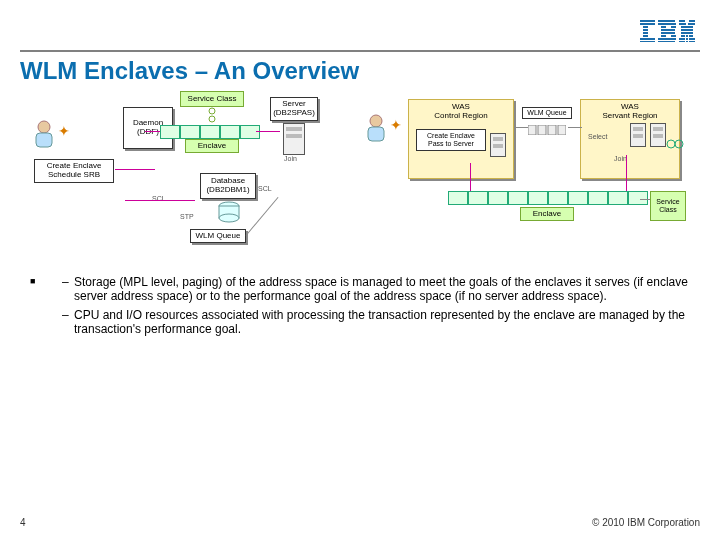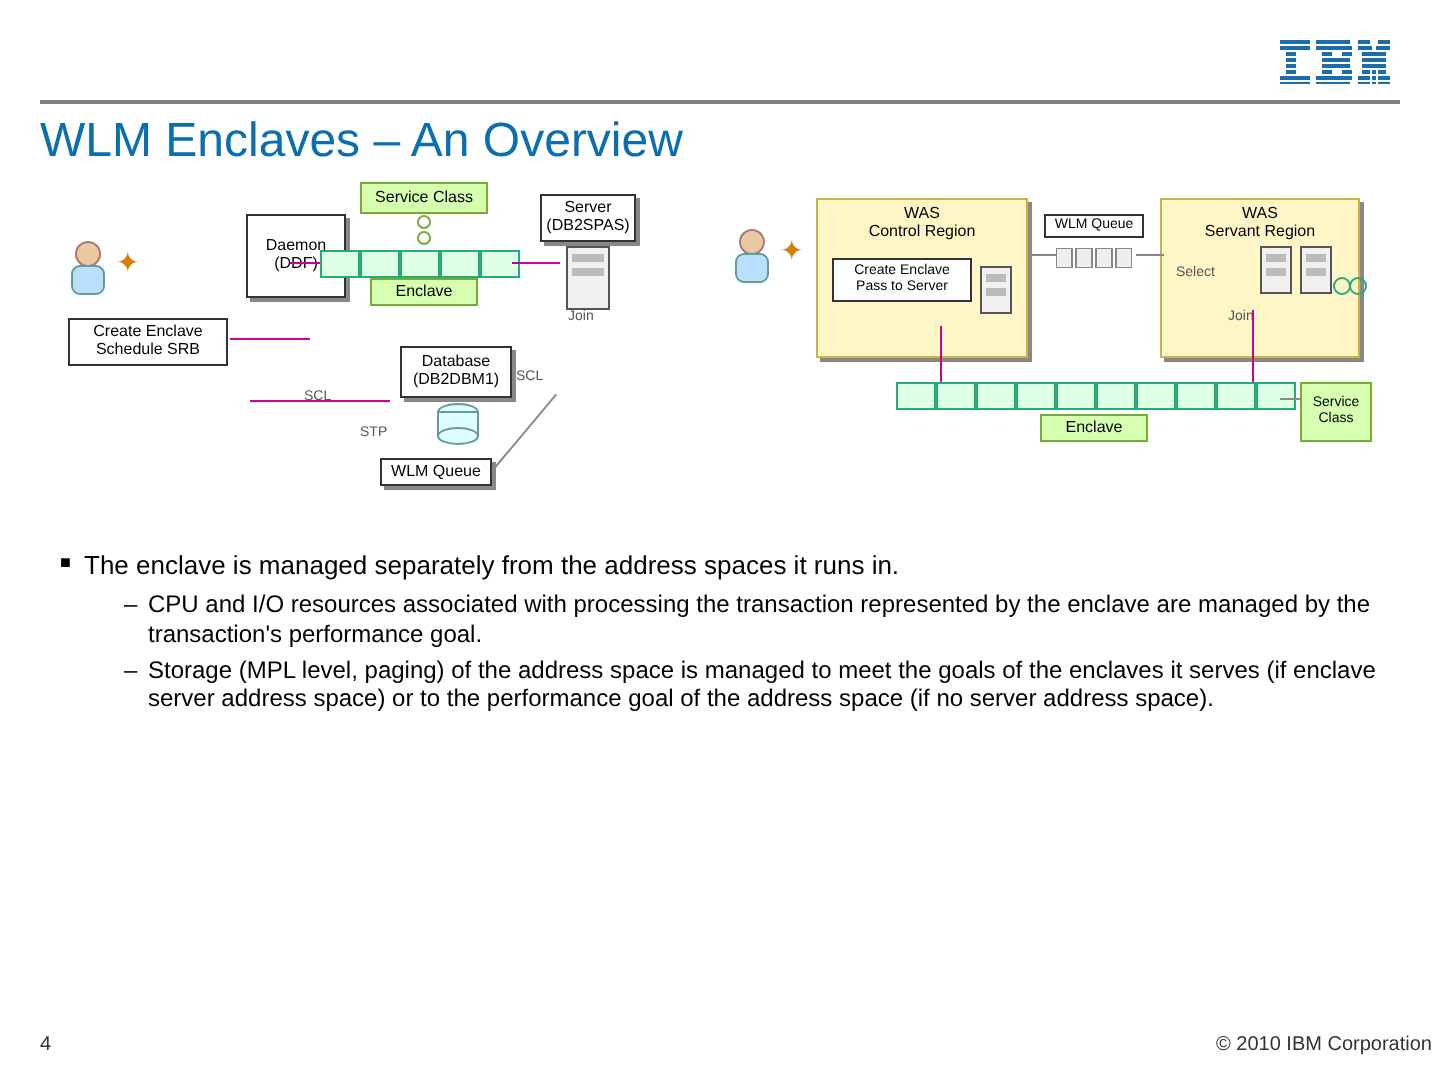--- a/index.html
+++ b/index.html
@@ -28,21 +28,21 @@
   }
   .logo svg { display:block; }
   .rule {
     border: none;
     border-top: 2px solid #808080;
     margin: 40px 0 5px 0;
   }
   .title {
     color: #0b6eaf;
     font-size: 24px;
-    font-weight: normal;
+    font-weight: bold;
     margin: 0 0 10px 0;
   }
   .diagram-area {
     width: 660px;
     height: 170px;
     margin: 5px auto 10px auto;
     position: relative;
   }
   .box {
     position: absolute;
@@ -113,21 +113,21 @@
   .footer-left {
     position: absolute;
     bottom: 12px;
     left: 20px;
     font-size: 10px;
     color: #333;
   }
   .footer-right {
     position: absolute;
     bottom: 12px;
-    right: 4px;
+    right: 20px;
     font-size: 10px;
     color: #333;
   }
   .enclave-row {
     position:absolute;
     display:flex;
     gap:0;
   }
   .enclave-seg {
     width:18px; height:12px; border:1px solid #2a7; background:#dfffe5;
@@ -312,24 +312,23 @@
     <div class="arrow-grey" style="left:484px; top:32px; width:14px;"></div>
     <div class="arrow-grey" style="left:538px; top:32px; width:14px;"></div>
     <div class="arrow" style="left:440px; top:68px; width:1px; height:28px; background:#cc0099;"></div>
     <div class="arrow" style="left:596px; top:60px; width:1px; height:36px; background:#cc0099;"></div>
     <div class="arrow-grey" style="left:610px; top:104px; width:10px;"></div>
 
   </div>
 
   <ul class="bullets">
     <li>
-      <span>The enclave is managed separately from the address spaces it runs in.</span>
       <ul class="sub">
+        <li>Storage (MPL level, paging) of the address space is managed to meet the goals of the enclaves it serves (if enclave server address space) or to the performance goal of the address space (if no server address space).</li>
         <li>CPU and I/O resources associated with processing the transaction represented by the enclave are managed by the transaction's performance goal.</li>
-        <li>Storage (MPL level, paging) of the address space is managed to meet the goals of the enclaves it serves (if enclave server address space) or to the performance goal of the address space (if no server address space).</li>
       </ul>
     </li>
   </ul>
 
   <div class="footer-left">4</div>
   <div class="footer-right">© 2010 IBM Corporation</div>
 
 </div>
 
 </body></html>

